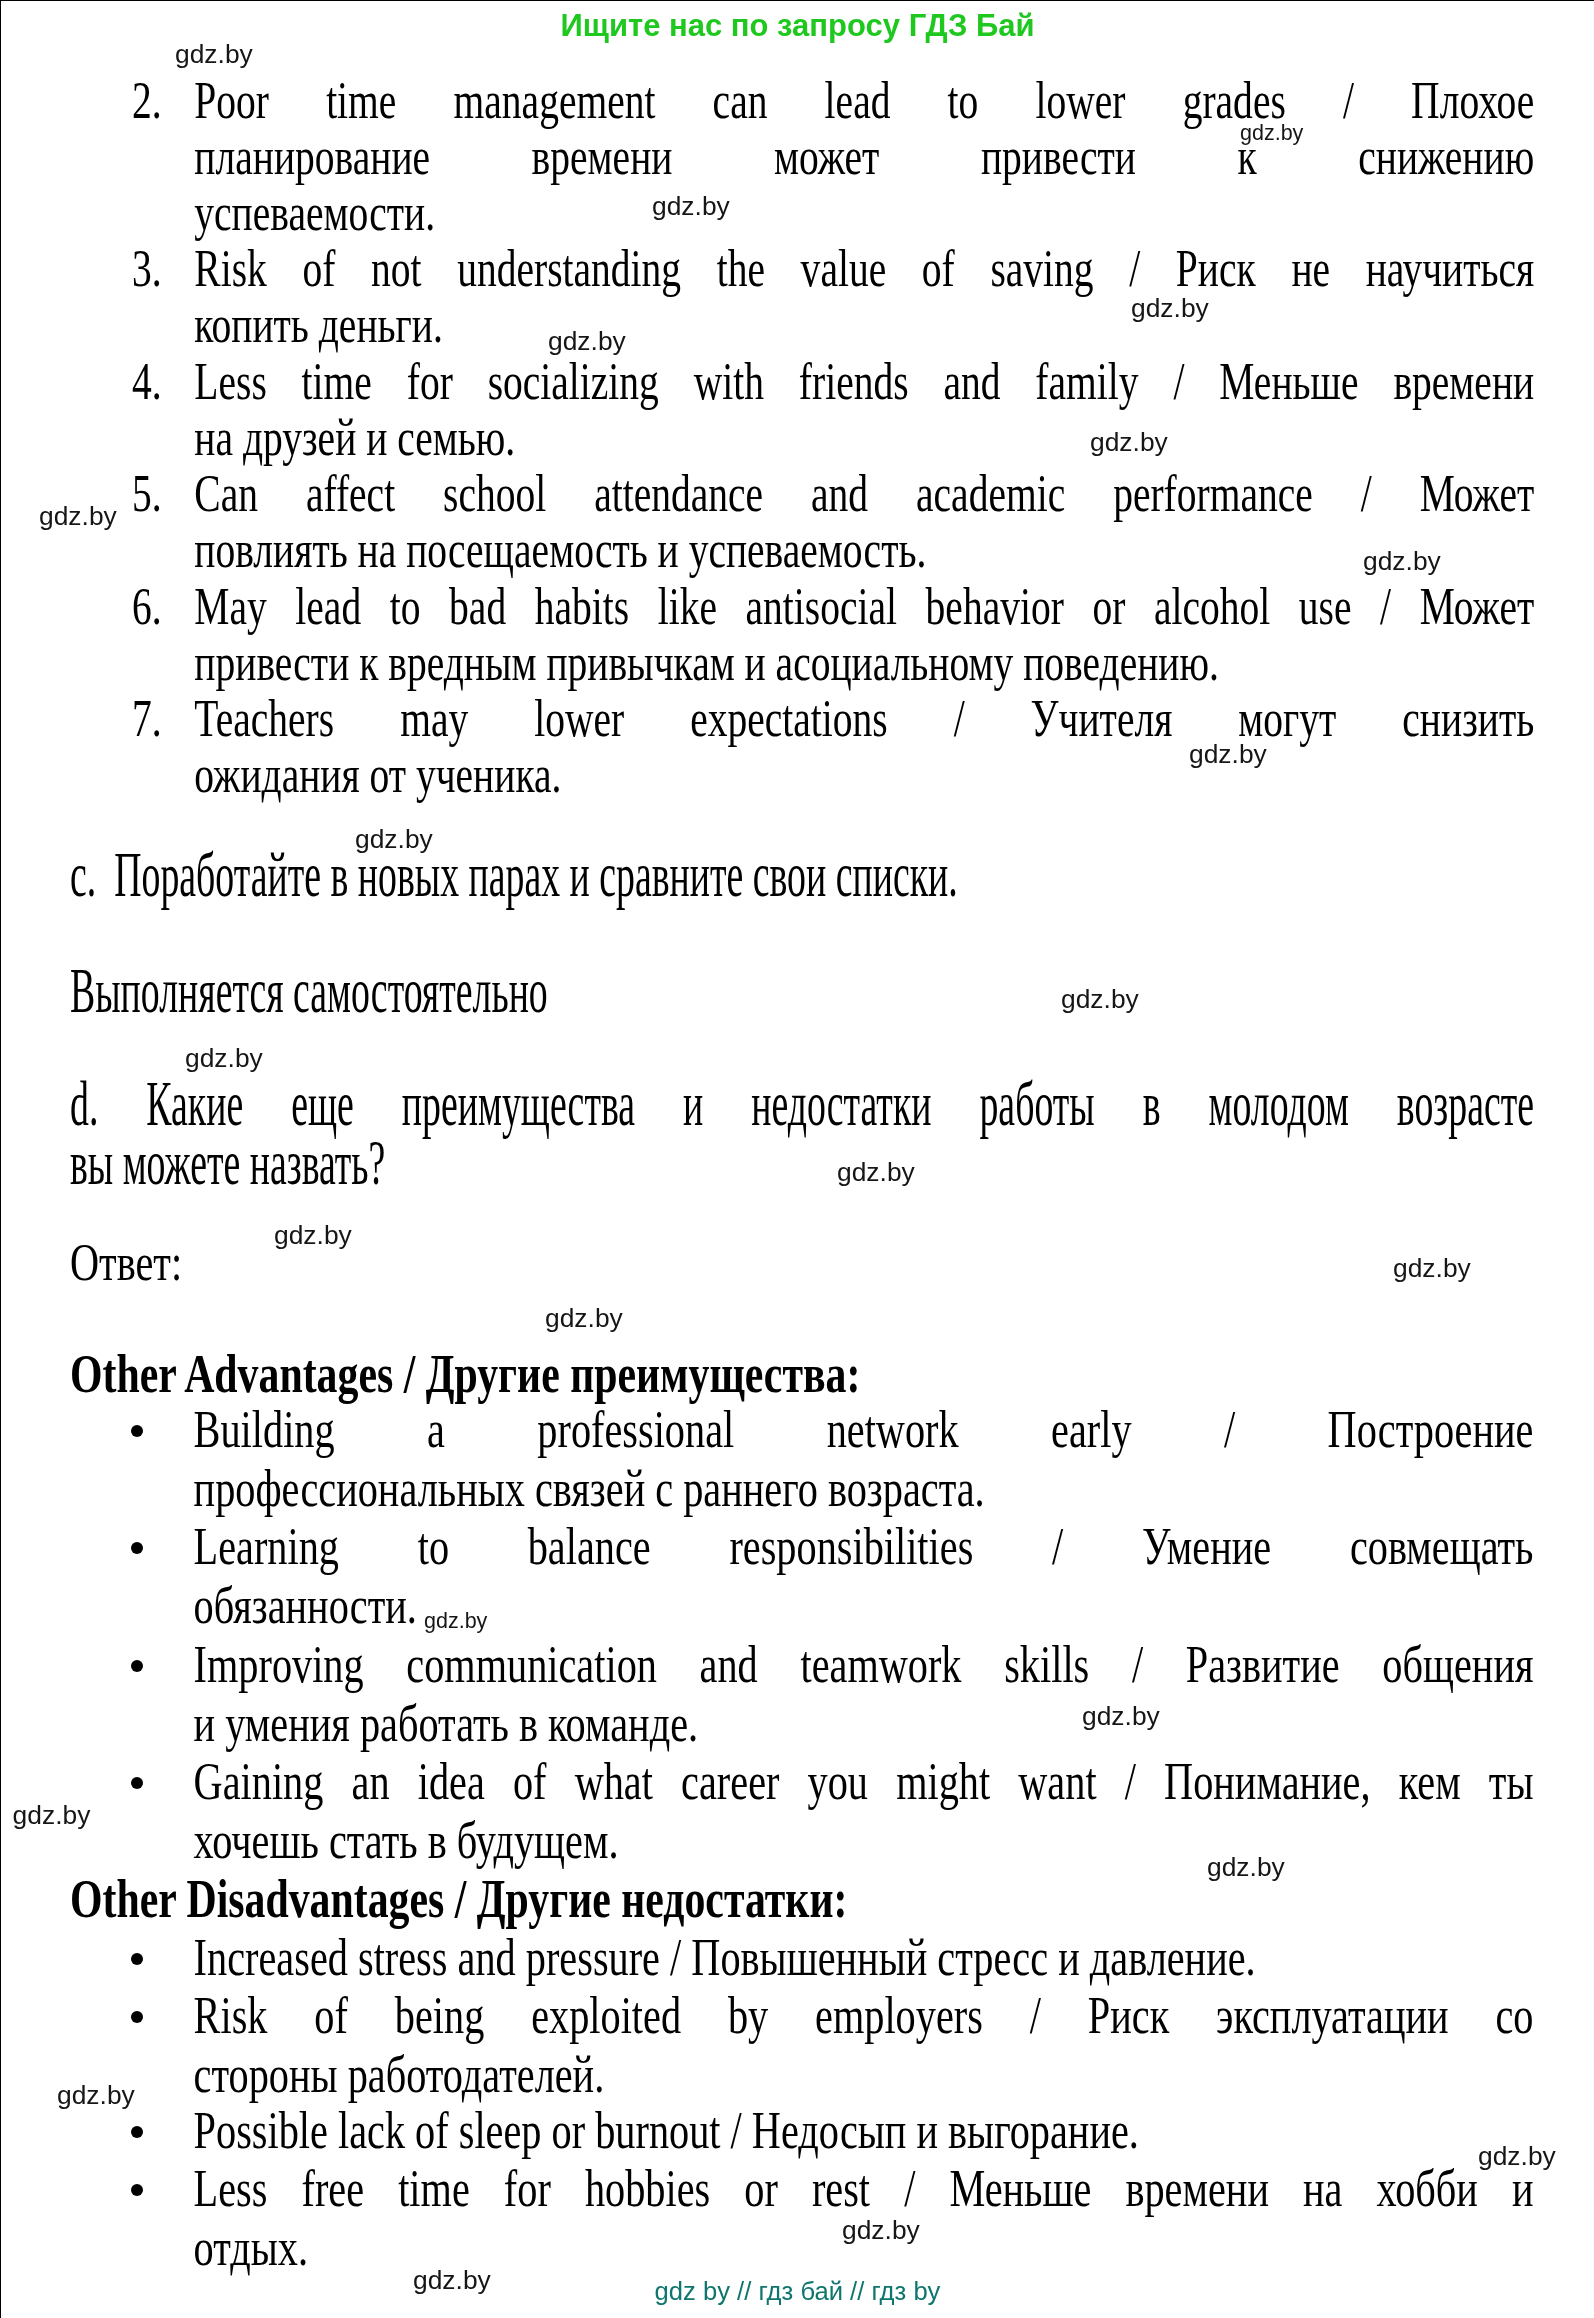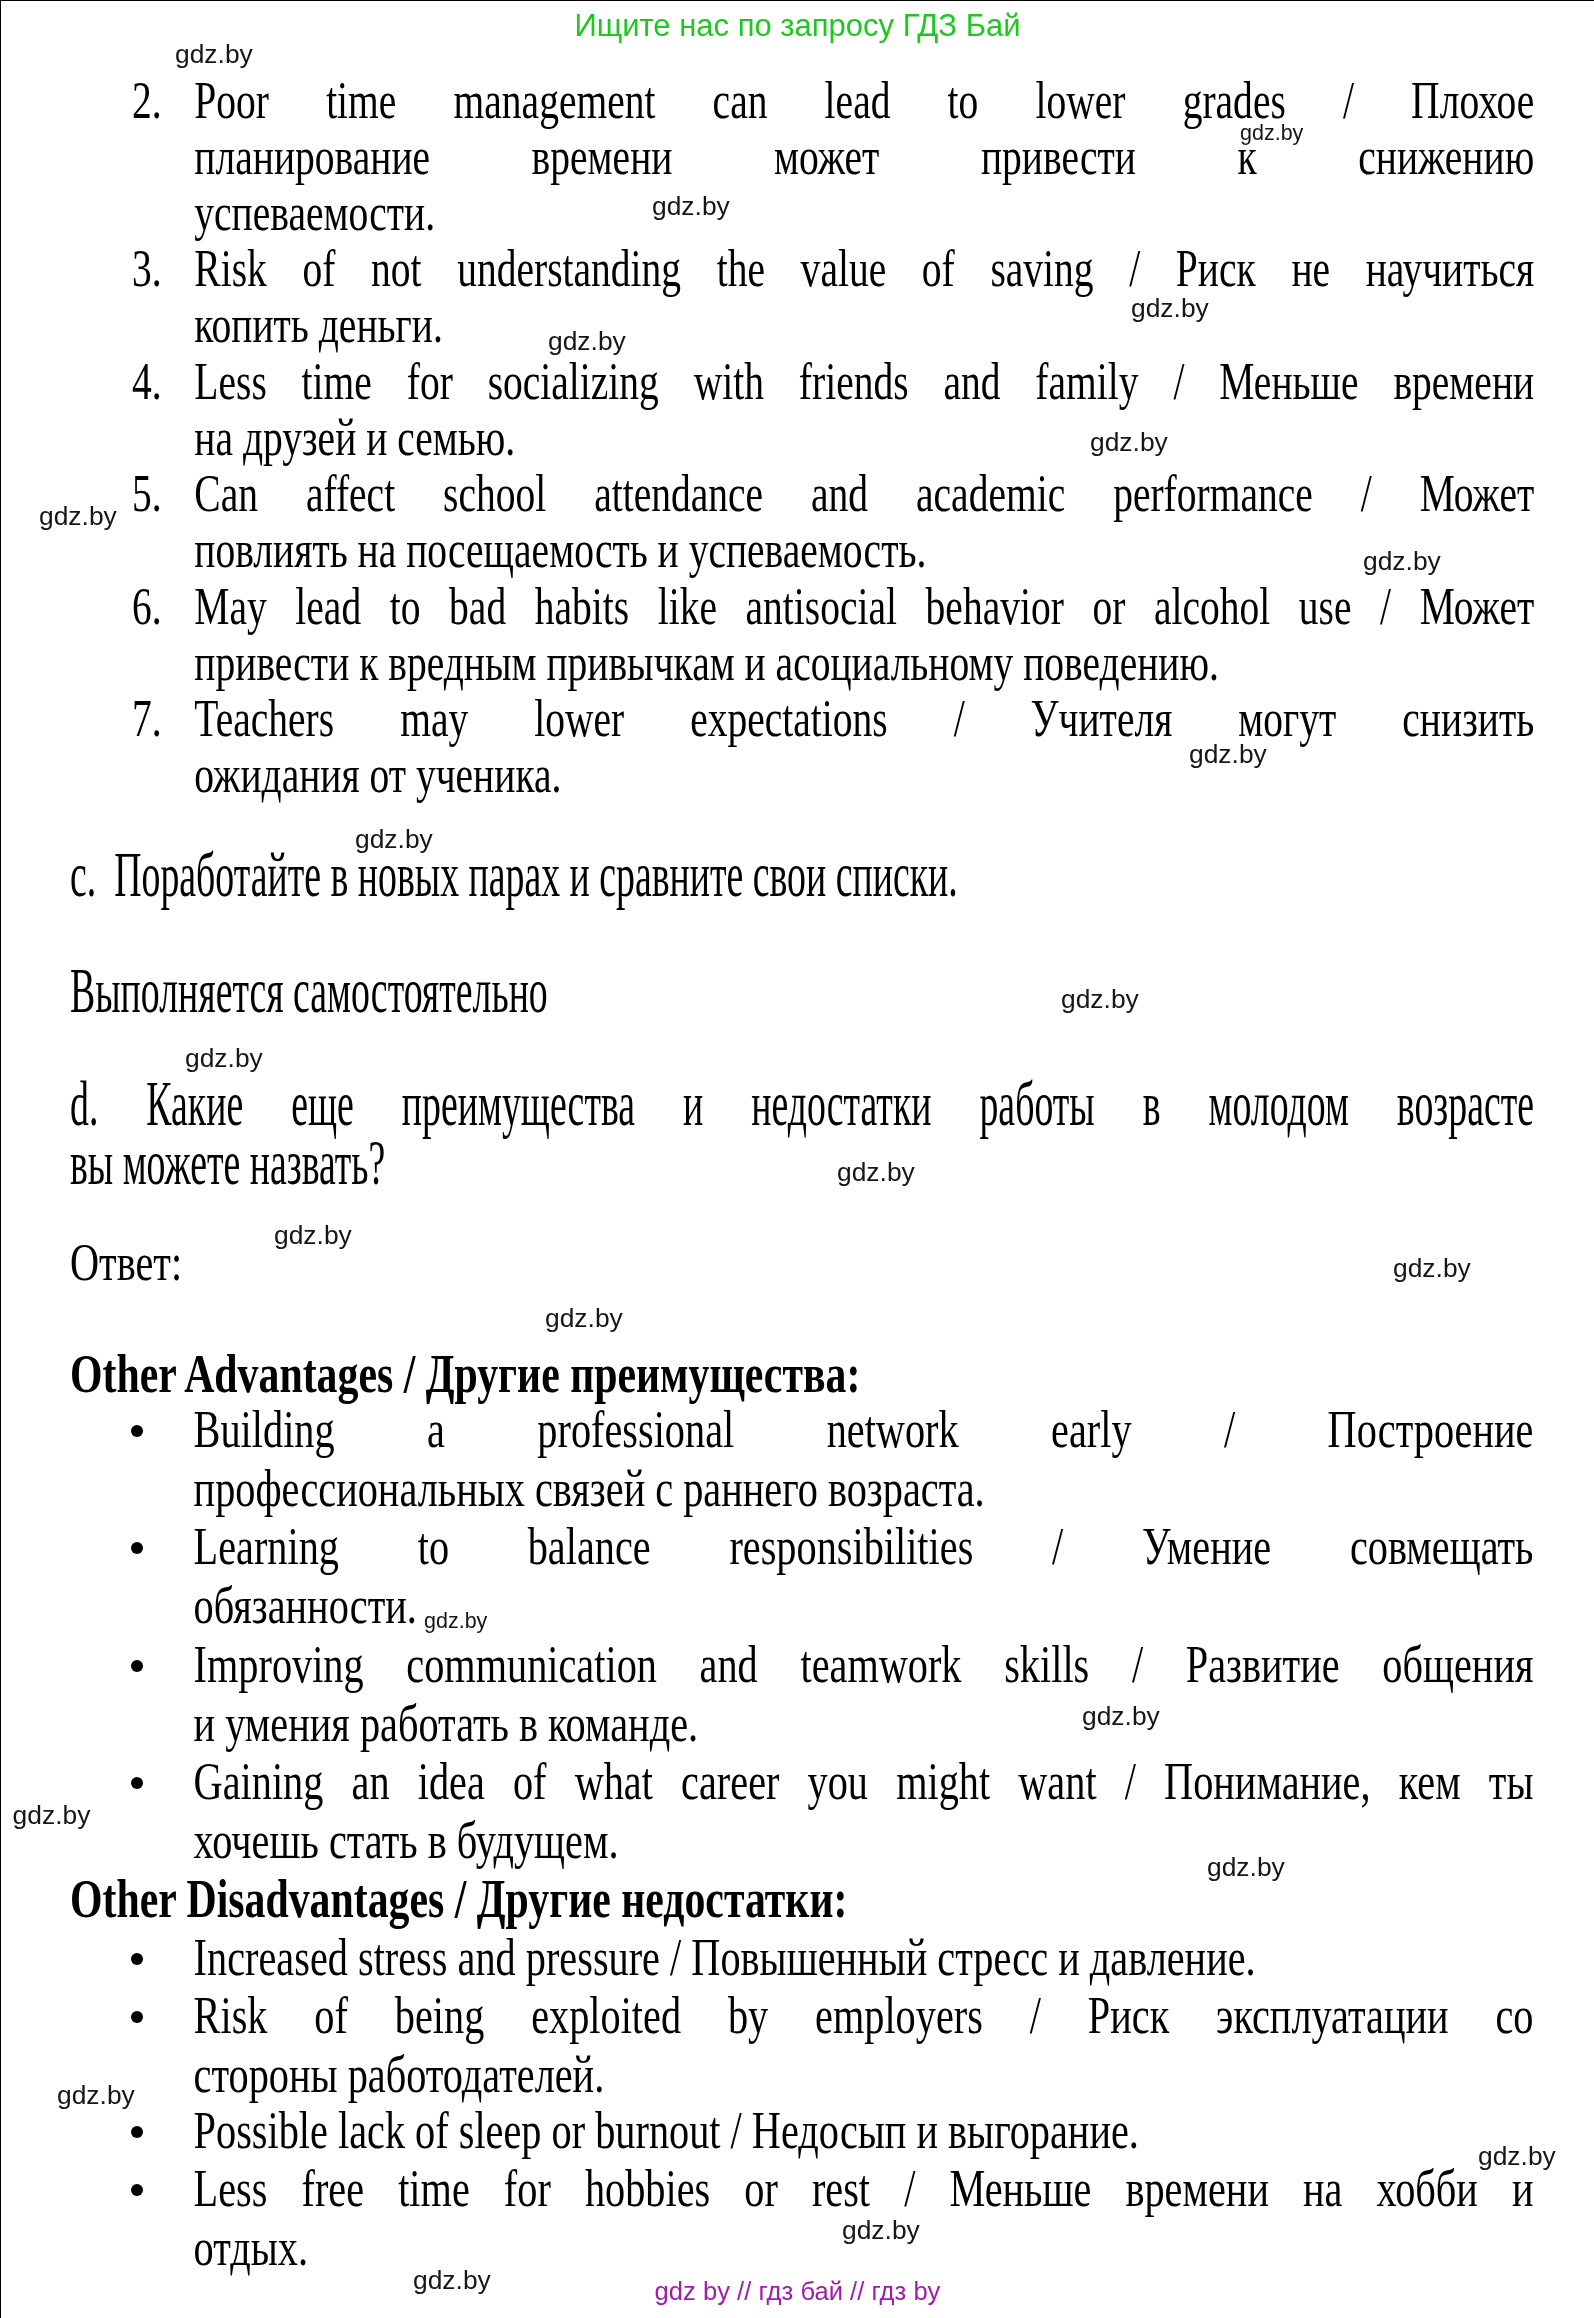--- a/index.html
+++ b/index.html
@@ -5,21 +5,21 @@
   html,body{margin:0;padding:0;background:#888;}
   .page{
     position:relative;width:1595px;height:2319px;background:#ffffff;
     overflow:hidden;font-family:"Liberation Serif","DejaVu Serif",serif;color:#000;
     box-sizing:border-box;border:1.7px solid #000;
   }
   
   .promo{
     position:absolute;top:6.6px;left:0;width:100%;text-align:center;
     font-family:"Liberation Sans","DejaVu Sans",sans-serif;
-    font-size:31px;font-weight:400;
+    font-size:31px;font-weight:700;
   }
   
   .footer{
     position:absolute;top:2276px;left:0;width:100%;text-align:center;
     font-family:"Liberation Sans","DejaVu Sans",sans-serif;
     font-size:25.6px;
   }
   
   .wm{
     position:absolute;
@@ -260,16 +260,16 @@
   <div class="bullet" style="top:2158px">
     <span class="dot"></span>
     <div class="inner sq76">
         <div class="lines">
       <div class="tl j">Less free time for hobbies or rest / Меньше времени на хобби и</div>
       <div class="tl">отдых.</div>
     </div>
       </div>
   </div>
 
-  <div class="footer" style="color:#a21caf">gdz by // гдз бай // гдз by</div>
+  <div class="footer" style="color:#0f766e">gdz by // гдз бай // гдз by</div>
 
 </div>
 
 
 </body></html>

